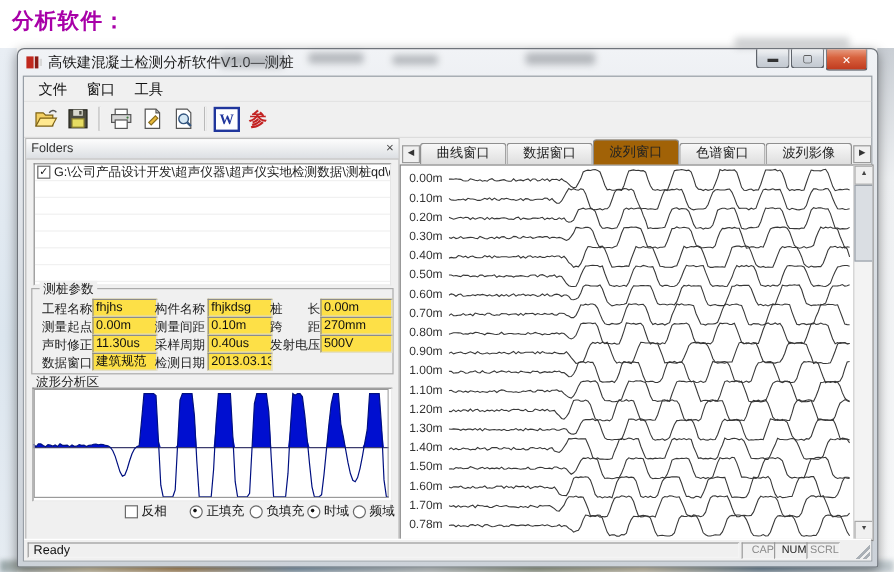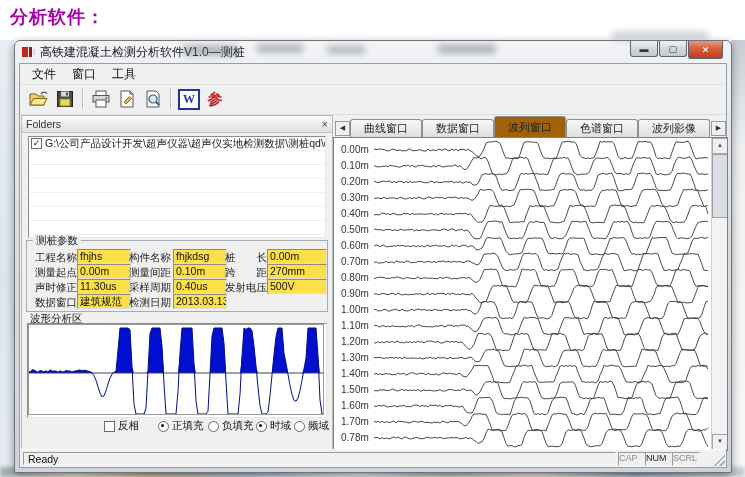--- a/index.html
+++ b/index.html
@@ -112,21 +112,21 @@
     border:1px solid #a8a8a8;font-size:6px;text-align:center;line-height:12px;color:#444;}
   #sb-thumb{position:absolute;left:0;top:16px;width:14px;height:62px;background:#dadee3;
     border:1px solid #9aa0a8;}
 
   
   #statusbar{left:0;right:0;bottom:0;height:17px;background:#f0f0f0;border-top:1px solid #fff;}
   #ready-pane{position:absolute;left:3px;top:2px;right:110px;bottom:2px;
     border:1px solid;border-color:#9a9a9a #f4f4f4 #f4f4f4 #9a9a9a;font-size:10.5px;
     color:#111;padding:0 4px;line-height:12px;}
   .status-ind{position:absolute;top:2px;width:26px;height:12px;border:1px solid;
-    border-color:#9a9a9a #f4f4f4 #f4f4f4 #9a9a9a;font-size:9px;text-align:left;
+    border-color:#9a9a9a #f4f4f4 #f4f4f4 #9a9a9a;font-size:9px;text-align:right;
     line-height:11px;}
   #resize-grip{position:absolute;right:1px;bottom:1px;width:13px;height:13px;
     background:repeating-linear-gradient(135deg,transparent 0 2px,#aab0b6 2px 4px);
     clip-path:polygon(100% 0,100% 100%,0 100%);}
 </style>
 </head>
 <body>
 
 <div class="abs" id="bg-left"></div>
 <div class="abs" id="bg-right"></div>

